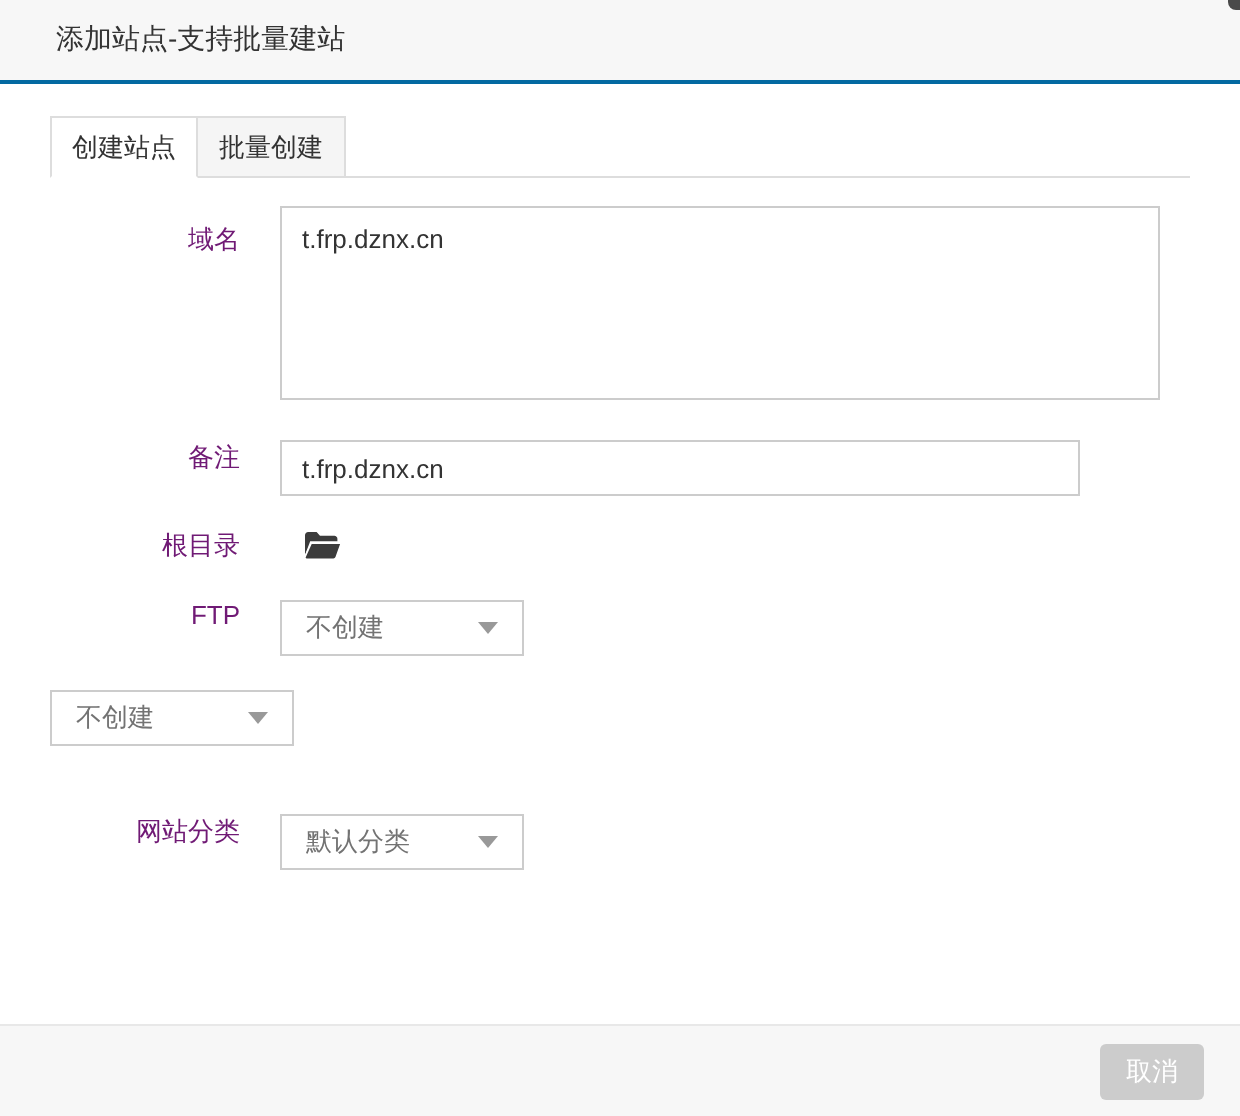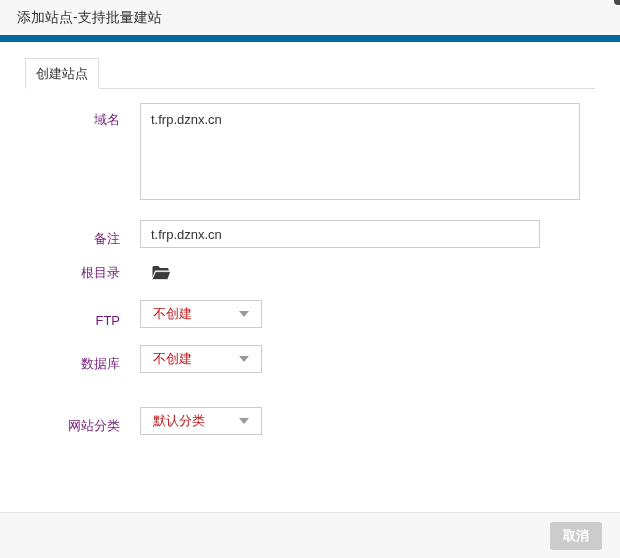--- a/index.html
+++ b/index.html
@@ -3,87 +3,88 @@
 <meta charset="utf-8">
 <style>
   * { margin:0; padding:0; box-sizing:border-box; }
   html,body { width:620px; height:558px; background:#fff;
     font-family:"Liberation Sans","DejaVu Sans",sans-serif; }
   .dialog { position:relative; width:620px; height:558px; background:#fff;
     display:flex; flex-direction:column; overflow:hidden; }
 
   
   .dlg-header { height:42px; flex:0 0 42px; background:#f7f7f7;
-    border-bottom:7px solid #0369a1; display:flex; align-items:center;
-    padding:0 17px; }
+    border-bottom:2px solid #0369a1; display:flex; align-items:center;
+    padding:0 28px; }
   .dlg-title { font-size:14px; color:#333; }
   .corner-close { position:absolute; top:0; right:0; width:6px; height:5px;
     background:#4a4a4a; border-bottom-left-radius:4px; }
 
   
   .dlg-content { flex:1 1 auto; padding:16px 25px 0 25px; overflow:hidden; }
 
   
   .tabs { display:flex; border-bottom:1px solid #ddd; margin-bottom:14px; }
   .tab { width:74px; height:31px; line-height:29px; text-align:center;
     font-size:13px; color:#333; background:#f5f5f5; border:1px solid #ddd;
     margin-bottom:-1px; cursor:pointer; }
   .tab + .tab { border-left:none; }
   .tab.active { background:#fff; border-bottom:1px solid #fff; }
 
   
-  .form-row { display:flex; align-items:flex-end; margin-bottom:17px; }
+  .form-row { display:flex; align-items:flex-start; margin-bottom:17px; }
   .form-row.top-align { align-items:flex-start; }
   .form-row.top-align .form-label { padding-top:8px; }
   .form-label { width:95px; flex:0 0 95px; text-align:right; margin-right:20px;
     font-size:13px; color:#701a75; }
   .row-domain { margin-bottom:20px; }
   .row-note { margin-bottom:16px; }
   .row-rootdir { margin-bottom:18px; }
   textarea.field-textarea { width:440px; height:97px; border:1px solid #ccc;
     padding:7px 10px; font-size:13px; color:#333; resize:none; outline:none;
     font-family:"Liberation Sans","DejaVu Sans",sans-serif; line-height:1.4; }
   input.field-input { width:400px; height:28px; border:1px solid #ccc;
     padding:0 10px; font-size:13px; color:#333; outline:none;
     font-family:"Liberation Sans","DejaVu Sans",sans-serif; }
   .browse-btn { margin-left:12px; width:20px; height:18px; border:none;
     background:transparent; cursor:pointer; display:flex; align-items:center;
     padding:0; }
 
   
   .select-box { width:122px; height:28px; border:1px solid #ccc; background:#fff;
     display:flex; align-items:center; justify-content:space-between;
-    padding:0 12px; font-size:13px; color:#b91c1c; cursor:pointer; }
+    padding:0 12px; font-size:13px; color:#737373; cursor:pointer; }
   .caret { width:0; height:0; border-left:5px solid transparent;
     border-right:5px solid transparent; border-top:6px solid #999; }
 
   
   .dlg-footer { flex:0 0 46px; height:46px; background:#f7f7f7;
     border-top:1px solid #e8e8e8; display:flex; align-items:center;
     justify-content:flex-end; padding-right:8px; }
   .btn { height:28px; min-width:45px; padding:0 13px; border:none;
     border-radius:3px; font-size:13px; color:#fff; cursor:pointer;
     font-family:"Liberation Sans","DejaVu Sans",sans-serif; }
-  .btn-cancel { background:#ccc; margin-right:10px;font-weight:bold; }
+  .btn-cancel { background:#ccc; margin-right:10px; }
   .btn-submit { background:#20a53a; }
 </style>
 </head>
 <body>
 
 <div class="dialog">
 
   <div class="dlg-header">
     <span class="dlg-title">添加站点-支持批量建站</span>
   </div>
   <div class="corner-close"></div>
 
   <div class="dlg-content">
 
     <div class="tabs">
       <div class="tab active">创建站点</div>
+      <div class="tab">批量创建</div>
     </div>
 
     <div class="form-row row-domain top-align">
       <label class="form-label">域名</label>
       <textarea class="field-textarea" spellcheck="false" style="">t.frp.dznx.cn</textarea>
     </div>
 
     <div class="form-row row-note">
       <label class="form-label">备注</label>
       <input class="field-input" type="text" spellcheck="false" value="t.frp.dznx.cn" style="">
@@ -103,21 +104,20 @@
 
     <div class="form-row">
       <label class="form-label">FTP</label>
       <div class="select-box">
         <span>不创建</span>
         <span class="caret"></span>
       </div>
     </div>
 
     <div class="form-row">
-      <label class="form-label">数据库</label>
       <div class="select-box">
         <span>不创建</span>
         <span class="caret"></span>
       </div>
     </div>
 
     <div class="form-row">
     </div>
 
     <div class="form-row">

